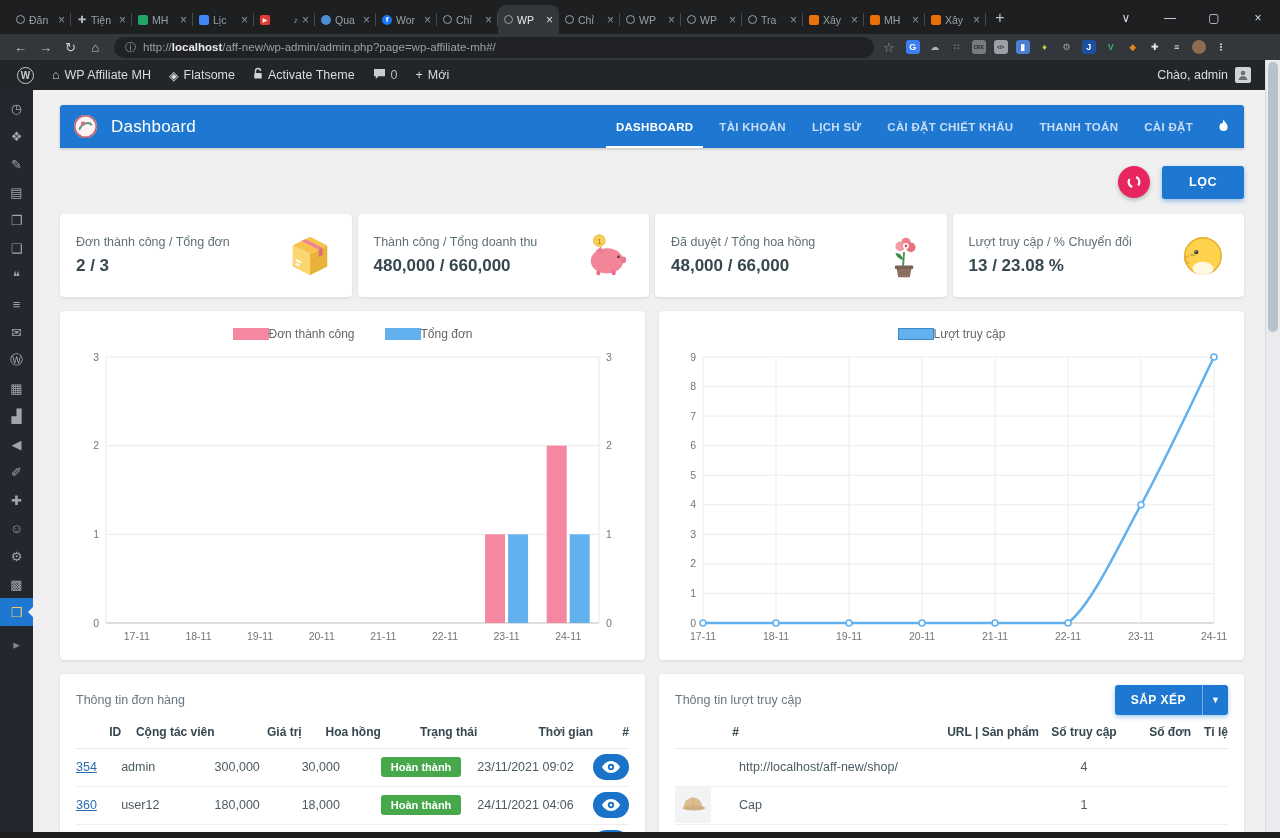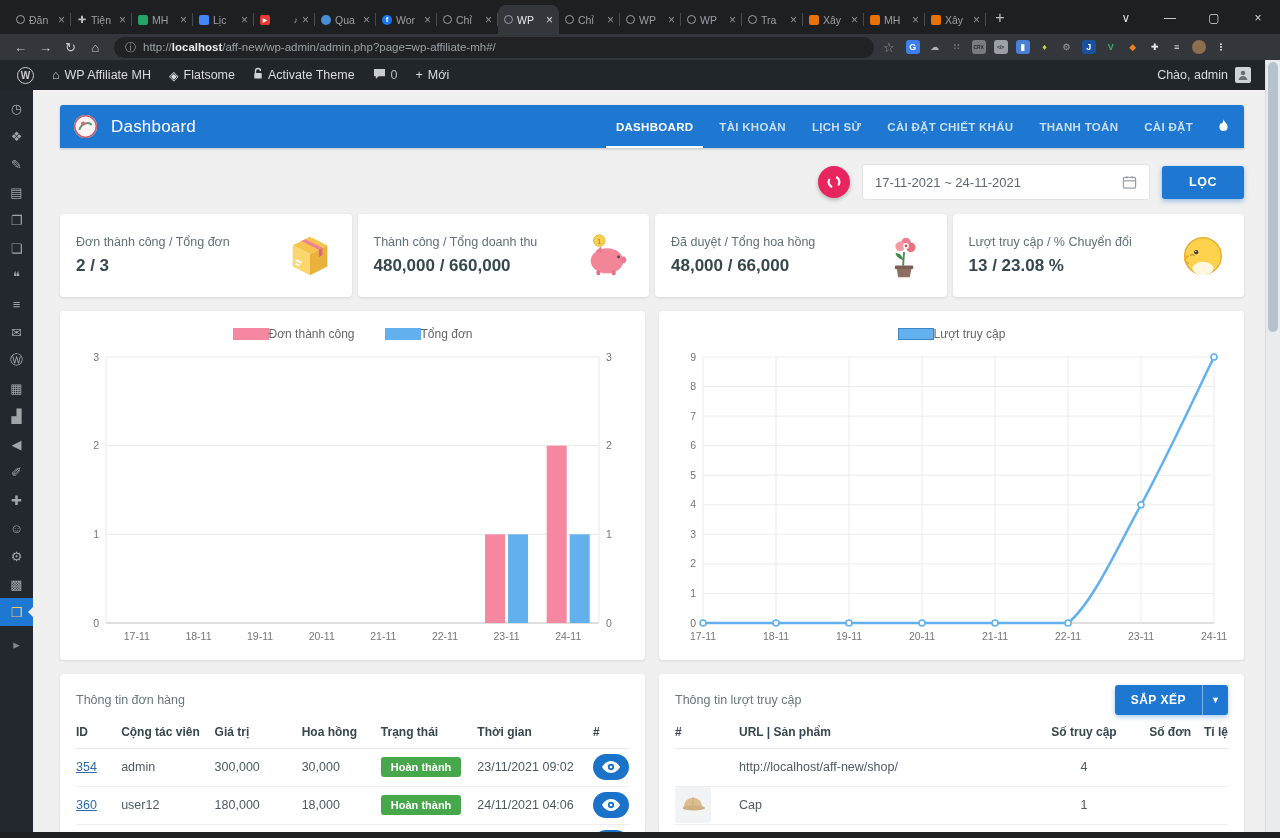--- a/index.html
+++ b/index.html
@@ -101,21 +101,21 @@
 .table-card{flex:1;background:#fff;border-radius:4px 4px 0 0;box-shadow:0 1px 3px rgba(0,0,0,.1);
   padding:10px 16px 4px;height:158px;overflow:hidden}
 .tc-head{display:flex;align-items:center;justify-content:space-between;height:32px}
 .tc-title{font-size:12.5px;color:#697680}
 .sort-btn{display:flex;height:30px;border-radius:3px;overflow:hidden;box-shadow:0 2px 5px rgba(30,120,210,.4)}
 .sort-main{background:#1e78d2;color:#ffffff;font-size:12px;font-weight:bold;display:flex;align-items:center;
   padding:0 16px;letter-spacing:.5px;border:none}
 .sort-caret{background:#1e78d2;border:none;border-left:1px solid rgba(255,255,255,.4);color:#fff;width:26px;
   display:flex;align-items:center;justify-content:center;font-size:9px}
 table{width:100%;border-collapse:collapse;font-size:12.5px;color:#4c5a63}
-thead th{font-size:12px;color:#36474f;text-align:left;font-weight:bold;height:32px;border-bottom:1px solid #e7e7e7}
+thead th{font-size:12px;color:#36474f;text-align:right;font-weight:bold;height:32px;border-bottom:1px solid #e7e7e7}
 tbody td{height:38px;border-bottom:1px solid #efefef}
 .o-c0{width:48px}.o-c1{width:100px}.o-c2{width:92px}.o-c3{width:84px}.o-c4{width:102px}.o-c5{width:122px}
 .t-c0{width:64px}.t-c1{width:300px}
 .t-c2{width:90px;text-align:center}.t-c3{width:62px;text-align:right}.t-c4{text-align:right}
 .idlink{color:#2b6cb0;text-decoration:underline;cursor:pointer}
 .badge{display:inline-block;background:#46a84b;color:#fff;font-size:11px;font-weight:bold;
   padding:4px 10px;border-radius:3px}
 .eye-btn{width:36px;height:26px;border-radius:13px;background:#1a73c8;border:none;display:flex;
   align-items:center;justify-content:center}
 .thumb{width:36px;height:36px;background:#f1f3f4;border-radius:3px;display:flex;
@@ -409,31 +409,20 @@
           </svg>
         </span>
     </div>
 
     <div class="filter-row">
       <button class="sync-btn">
           <svg viewBox="0 0 18 18" width="16" height="16">
             <circle cx="9" cy="9" r="6" fill="none" stroke="#fff" stroke-width="2.6" stroke-dasharray="8.5 10.3" stroke-linecap="round" transform="rotate(120 9 9)"></circle>
           </svg>
         </button>
-      <div class="date-input">
-        <span>17-11-2021 ~ 24-11-2021</span>
-        <span class="cal">
-            <svg viewBox="0 0 16 16" width="15" height="15">
-              <rect x="1.5" y="2.5" width="13" height="11.5" rx="1.5" fill="none" stroke="#98a0a8" stroke-width="1.3"></rect>
-              <line x1="1.5" y1="6.2" x2="14.5" y2="6.2" stroke="#98a0a8" stroke-width="1.3"></line>
-              <line x1="5" y1="1.2" x2="5" y2="3.8" stroke="#98a0a8" stroke-width="1.3"></line>
-              <line x1="11" y1="1.2" x2="11" y2="3.8" stroke="#98a0a8" stroke-width="1.3"></line>
-            </svg>
-          </span>
-      </div>
       <button class="loc-btn">LỌC</button>
     </div>
 
     <div class="cards" id="statCards">
         <div class="stat-card">
           <div class="sc-text">
             <div class="sc-label">Đơn thành công / Tổng đơn</div>
             <div class="sc-value">2 / 3</div>
           </div>
           <div class="sc-icon">

